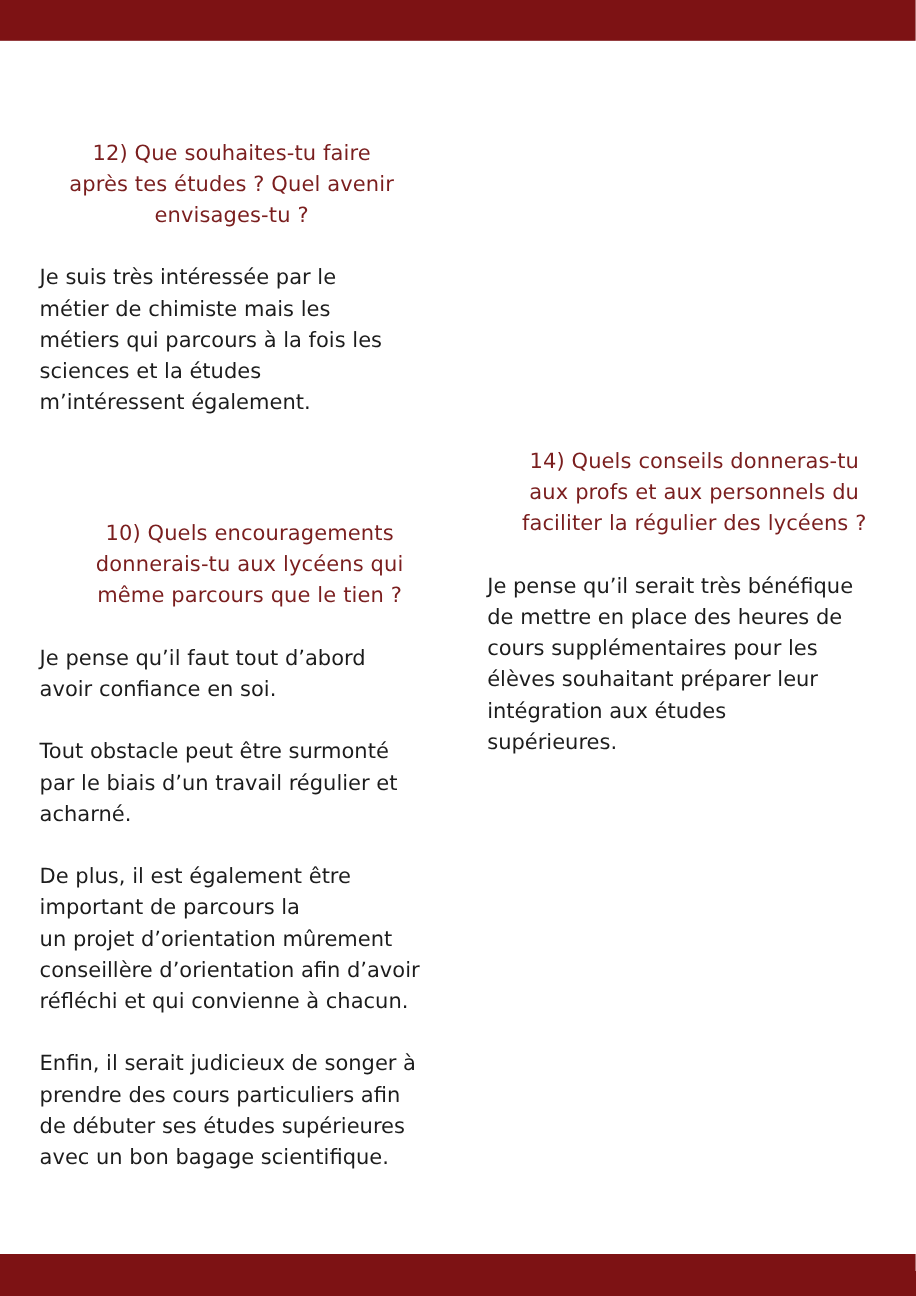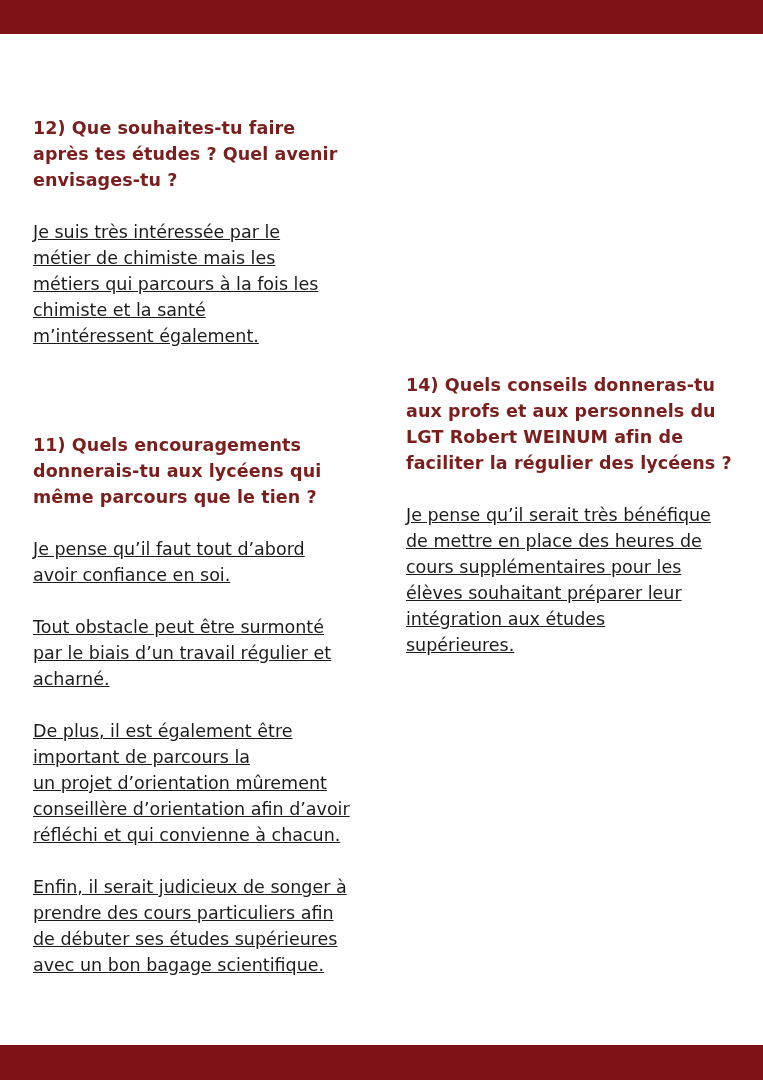--- a/index.html
+++ b/index.html
@@ -6,25 +6,25 @@
     body {
       width: 763px; height: 1080px; position: relative; overflow: hidden;
       background: #ffffff;
       font-family: "DejaVu Sans", sans-serif;
     }
     .bar { position: absolute; left: 0; width: 763px; background: #7d1214; }
     .bar.top { top: 0; height: 34px; }
     .bar.bottom { top: 1045px; height: 35px; }
     .block { position: absolute; }
     .q {
-      color: #7a1e1e; font-weight: bold; font-size: 17.5px; line-height: 26px;
-      margin: 0; letter-spacing: 0.1px;
+      color: #7a1e1e; font-weight: normal; font-size: 17.5px; line-height: 26px;
+      margin: 0; letter-spacing: 0.1px; text-align: center;
     }
     .a {
-      color: #1c1c1c; font-size: 17.5px; line-height: 26px; margin: 0; text-decoration: underline;
+      color: #1c1c1c; font-size: 17.5px; line-height: 26px; margin: 0;
     }
     .gap { height: 26px; }
     #b12 { left: 33px; top: 115px; width: 320px; }
     #b13 { left: 33px; top: 432px; width: 350px; }
     #b14 { left: 406px; top: 372px; width: 345px; }
     .line { display: block; white-space: nowrap; }
   </style>
 </head>
 <body>
 
@@ -34,28 +34,28 @@
   <p class="q">
     <span class="line">12) Que souhaites-tu faire</span>
     <span class="line">après tes études ? Quel avenir</span>
     <span class="line">envisages-tu ?</span>
   </p>
   <div class="gap"></div>
   <p class="a">
     <span class="line">Je suis très intéressée par le</span>
     <span class="line">métier de chimiste mais les</span>
     <span class="line">métiers qui parcours à la fois les</span>
-    <span class="line">chimiste et la santé</span>
+    <span class="line">sciences et la études</span>
     <span class="line">m’intéressent également.</span>
   </p>
 </div>
 
 <div class="block" id="b13">
   <p class="q">
-    <span class="line">11) Quels encouragements</span>
+    <span class="line">10) Quels encouragements</span>
     <span class="line">donnerais-tu aux lycéens qui</span>
     <span class="line">même parcours que le tien ?</span>
   </p>
   <div class="gap"></div>
   <p class="a">
     <span class="line">Je pense qu’il faut tout d’abord</span>
     <span class="line">avoir confiance en soi.</span>
   </p>
   <div class="gap"></div>
   <p class="a">
@@ -77,21 +77,20 @@
     <span class="line">prendre des cours particuliers afin</span>
     <span class="line">de débuter ses études supérieures</span>
     <span class="line">avec un bon bagage scientifique.</span>
   </p>
 </div>
 
 <div class="block" id="b14">
   <p class="q">
     <span class="line">14) Quels conseils donneras-tu</span>
     <span class="line">aux profs et aux personnels du</span>
-    <span class="line">LGT Robert WEINUM afin de</span>
     <span class="line">faciliter la régulier des lycéens ?</span>
   </p>
   <div class="gap"></div>
   <p class="a">
     <span class="line">Je pense qu’il serait très bénéfique</span>
     <span class="line">de mettre en place des heures de</span>
     <span class="line">cours supplémentaires pour les</span>
     <span class="line">élèves souhaitant préparer leur</span>
     <span class="line">intégration aux études</span>
     <span class="line">supérieures.</span>

